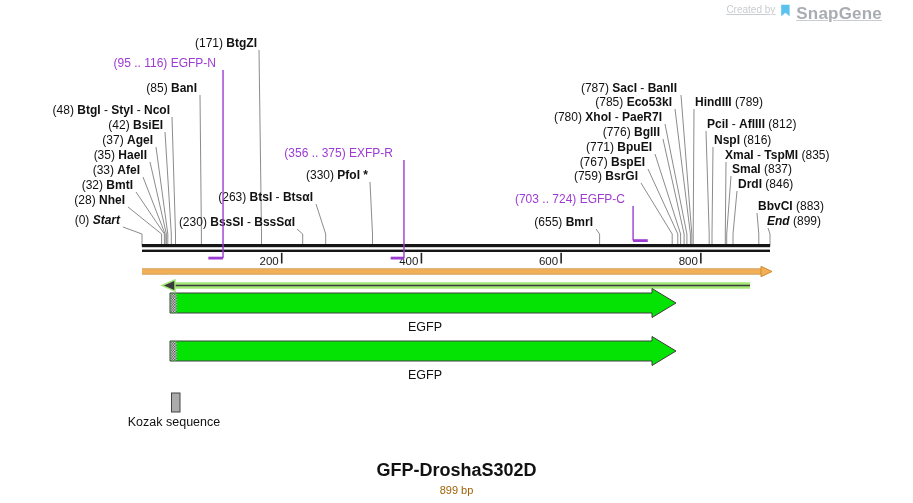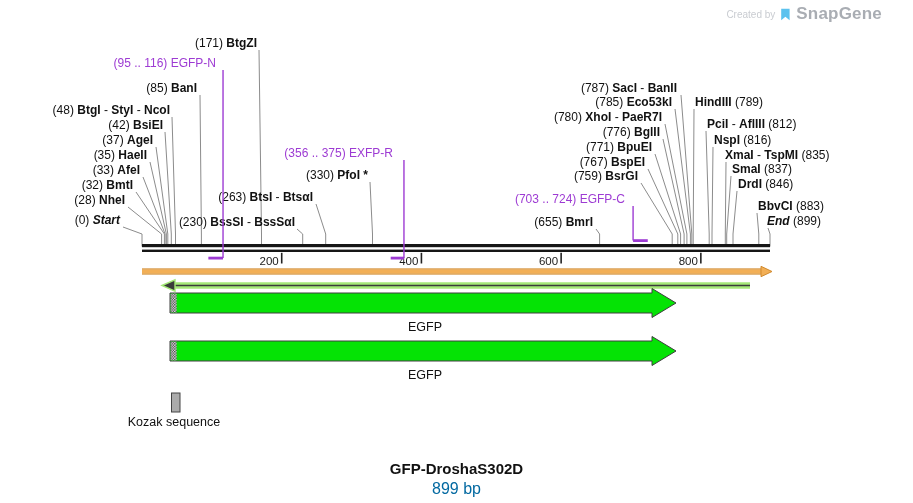--- a/index.html
+++ b/index.html
@@ -1,25 +1,25 @@
 <!DOCTYPE html>
 <html><head>
 <meta charset="utf-8">
 <style>
   html,body{margin:0;padding:0;background:#ffffff;}
   .stage{position:relative;width:913px;height:503px;background:#ffffff;
          font-family:"Liberation Sans",sans-serif;overflow:hidden;}
-  .watermark{position:absolute;top:4px;right:31px;display:flex;align-items:center;gap:5px;
-             font-size:10px;color:#c9ccd1;}
+  .watermark{position:absolute;top:4px;right:31px;display:flex;gap:5px;
+             font-size:10px;color:#c9ccd1;text-decoration:underline;}
   .watermark .brand{font-size:17px;color:#a9adb3;font-weight:bold;letter-spacing:.2px;}
   .map-svg{position:absolute;left:0;top:0;}
   svg text{font-family:"Liberation Sans",sans-serif;}
   .footer{position:absolute;left:0;right:0;top:460px;text-align:center;}
-  .title{font-size:15px;font-weight:bold;color:#111;}
-  .bp{font-size:16px;color:#0369a1;margin-top:3px;}
+  .title{font-size:18px;font-weight:bold;color:#111;}
+  .bp{font-size:11px;color:#a16207;margin-top:3px;}
 </style>
 </head>
 <body>
 
 <div class="stage">
 
   <div class="watermark">
     <span>Created by</span>
     <span style="display:inline-flex;">
       <svg width="11" height="13" viewBox="0 0 11 13">

